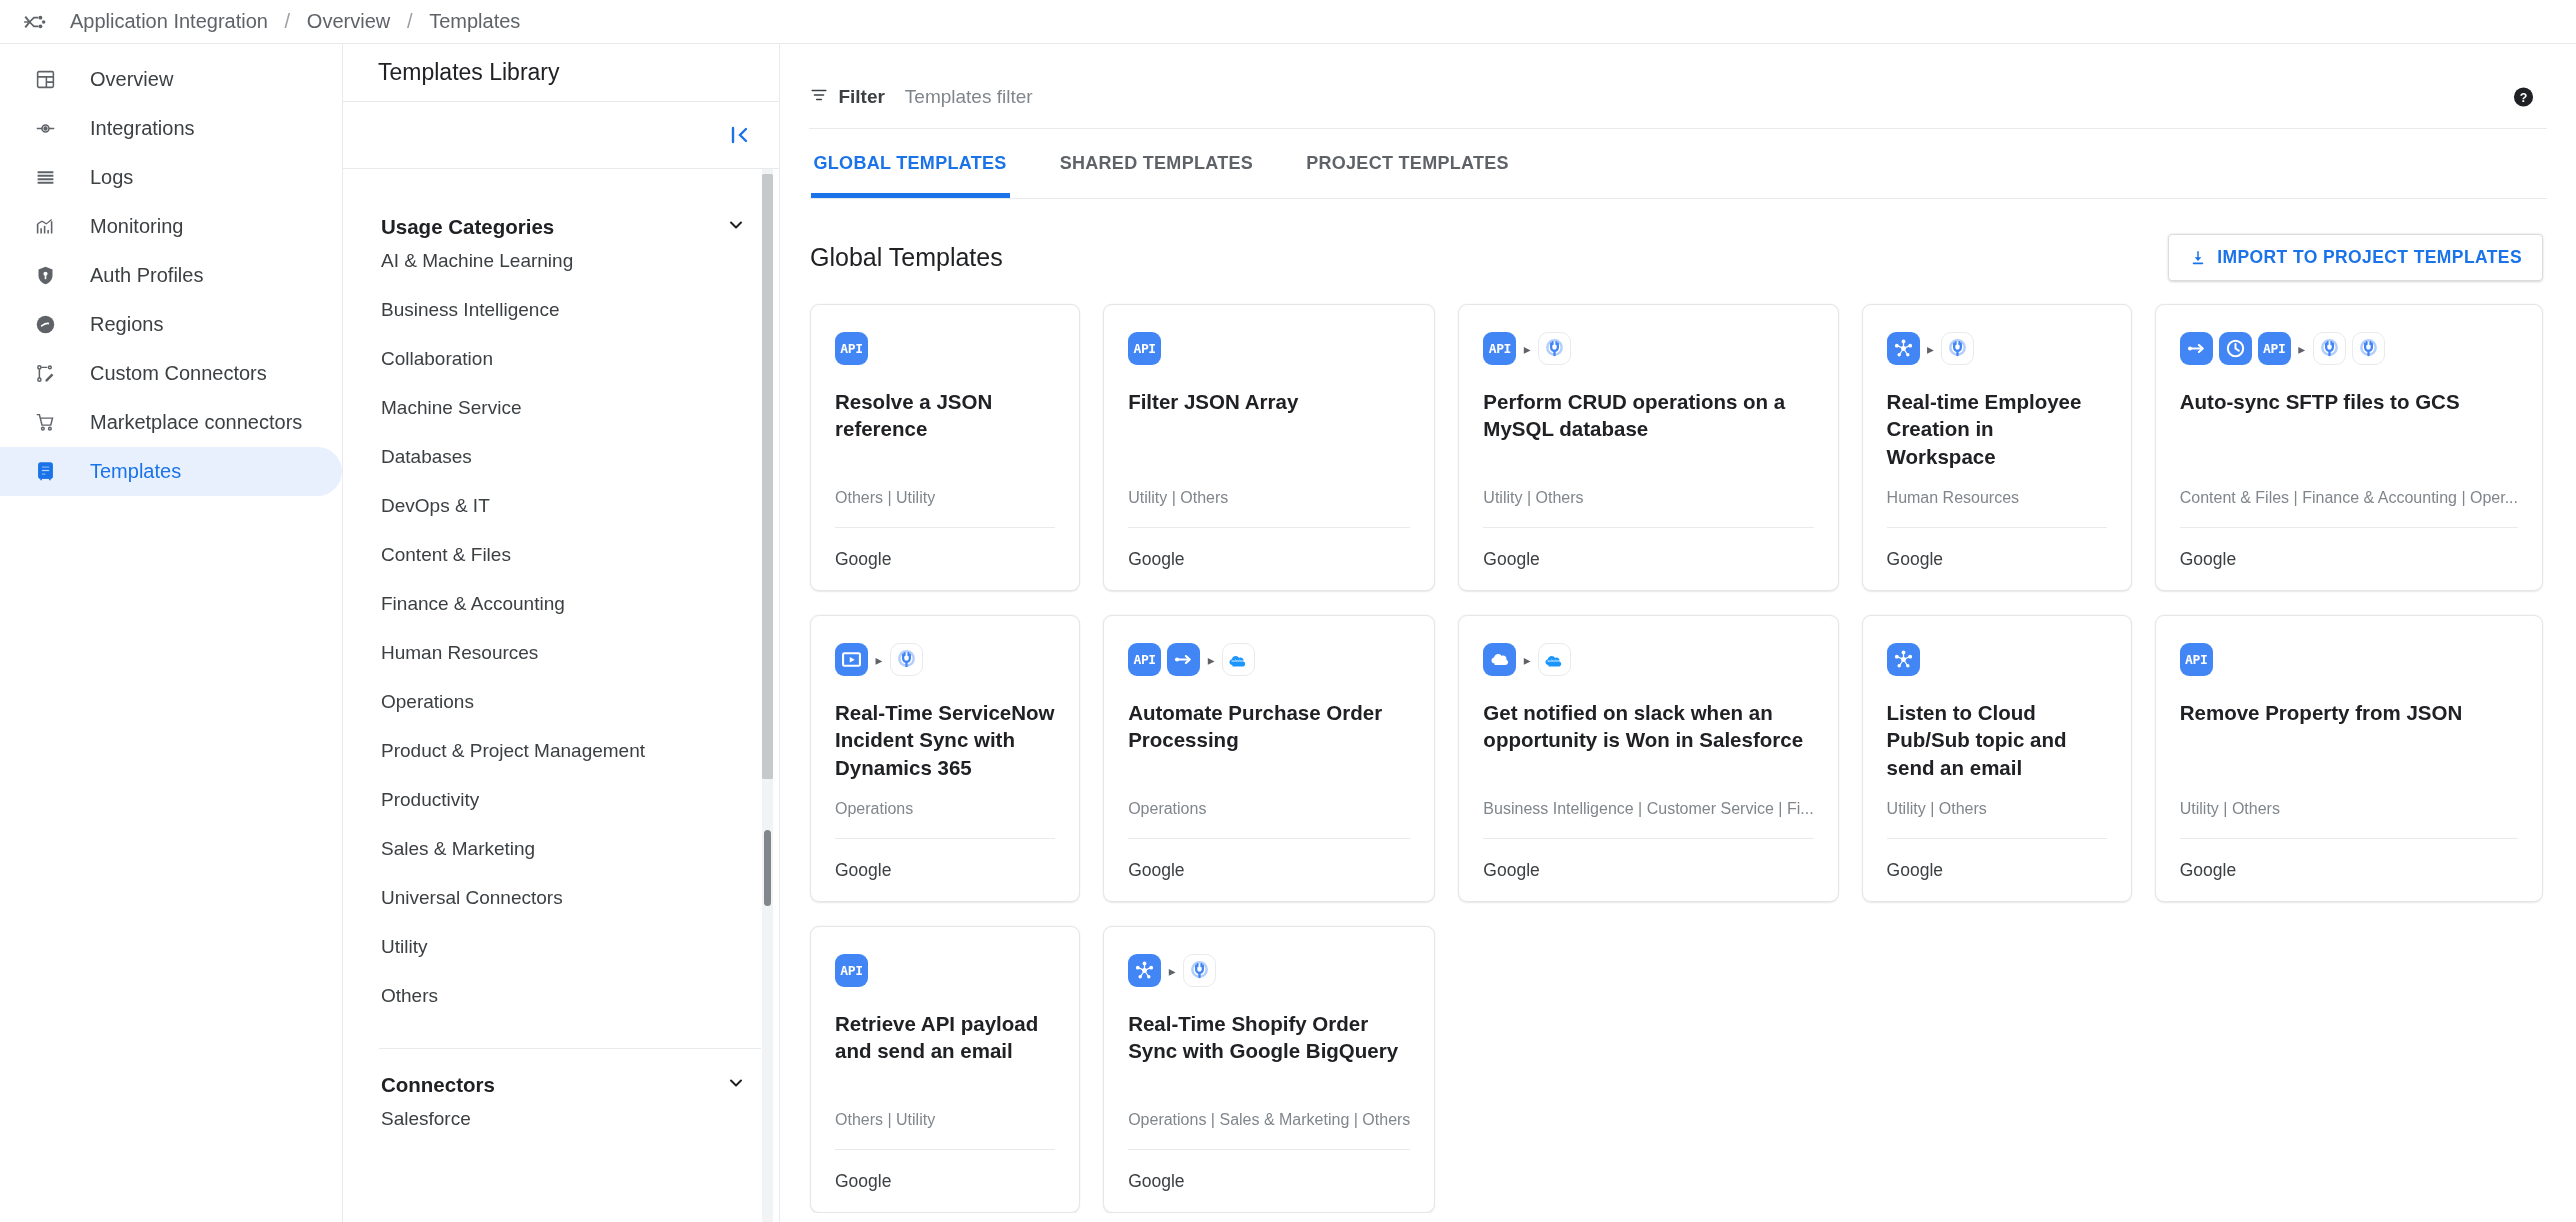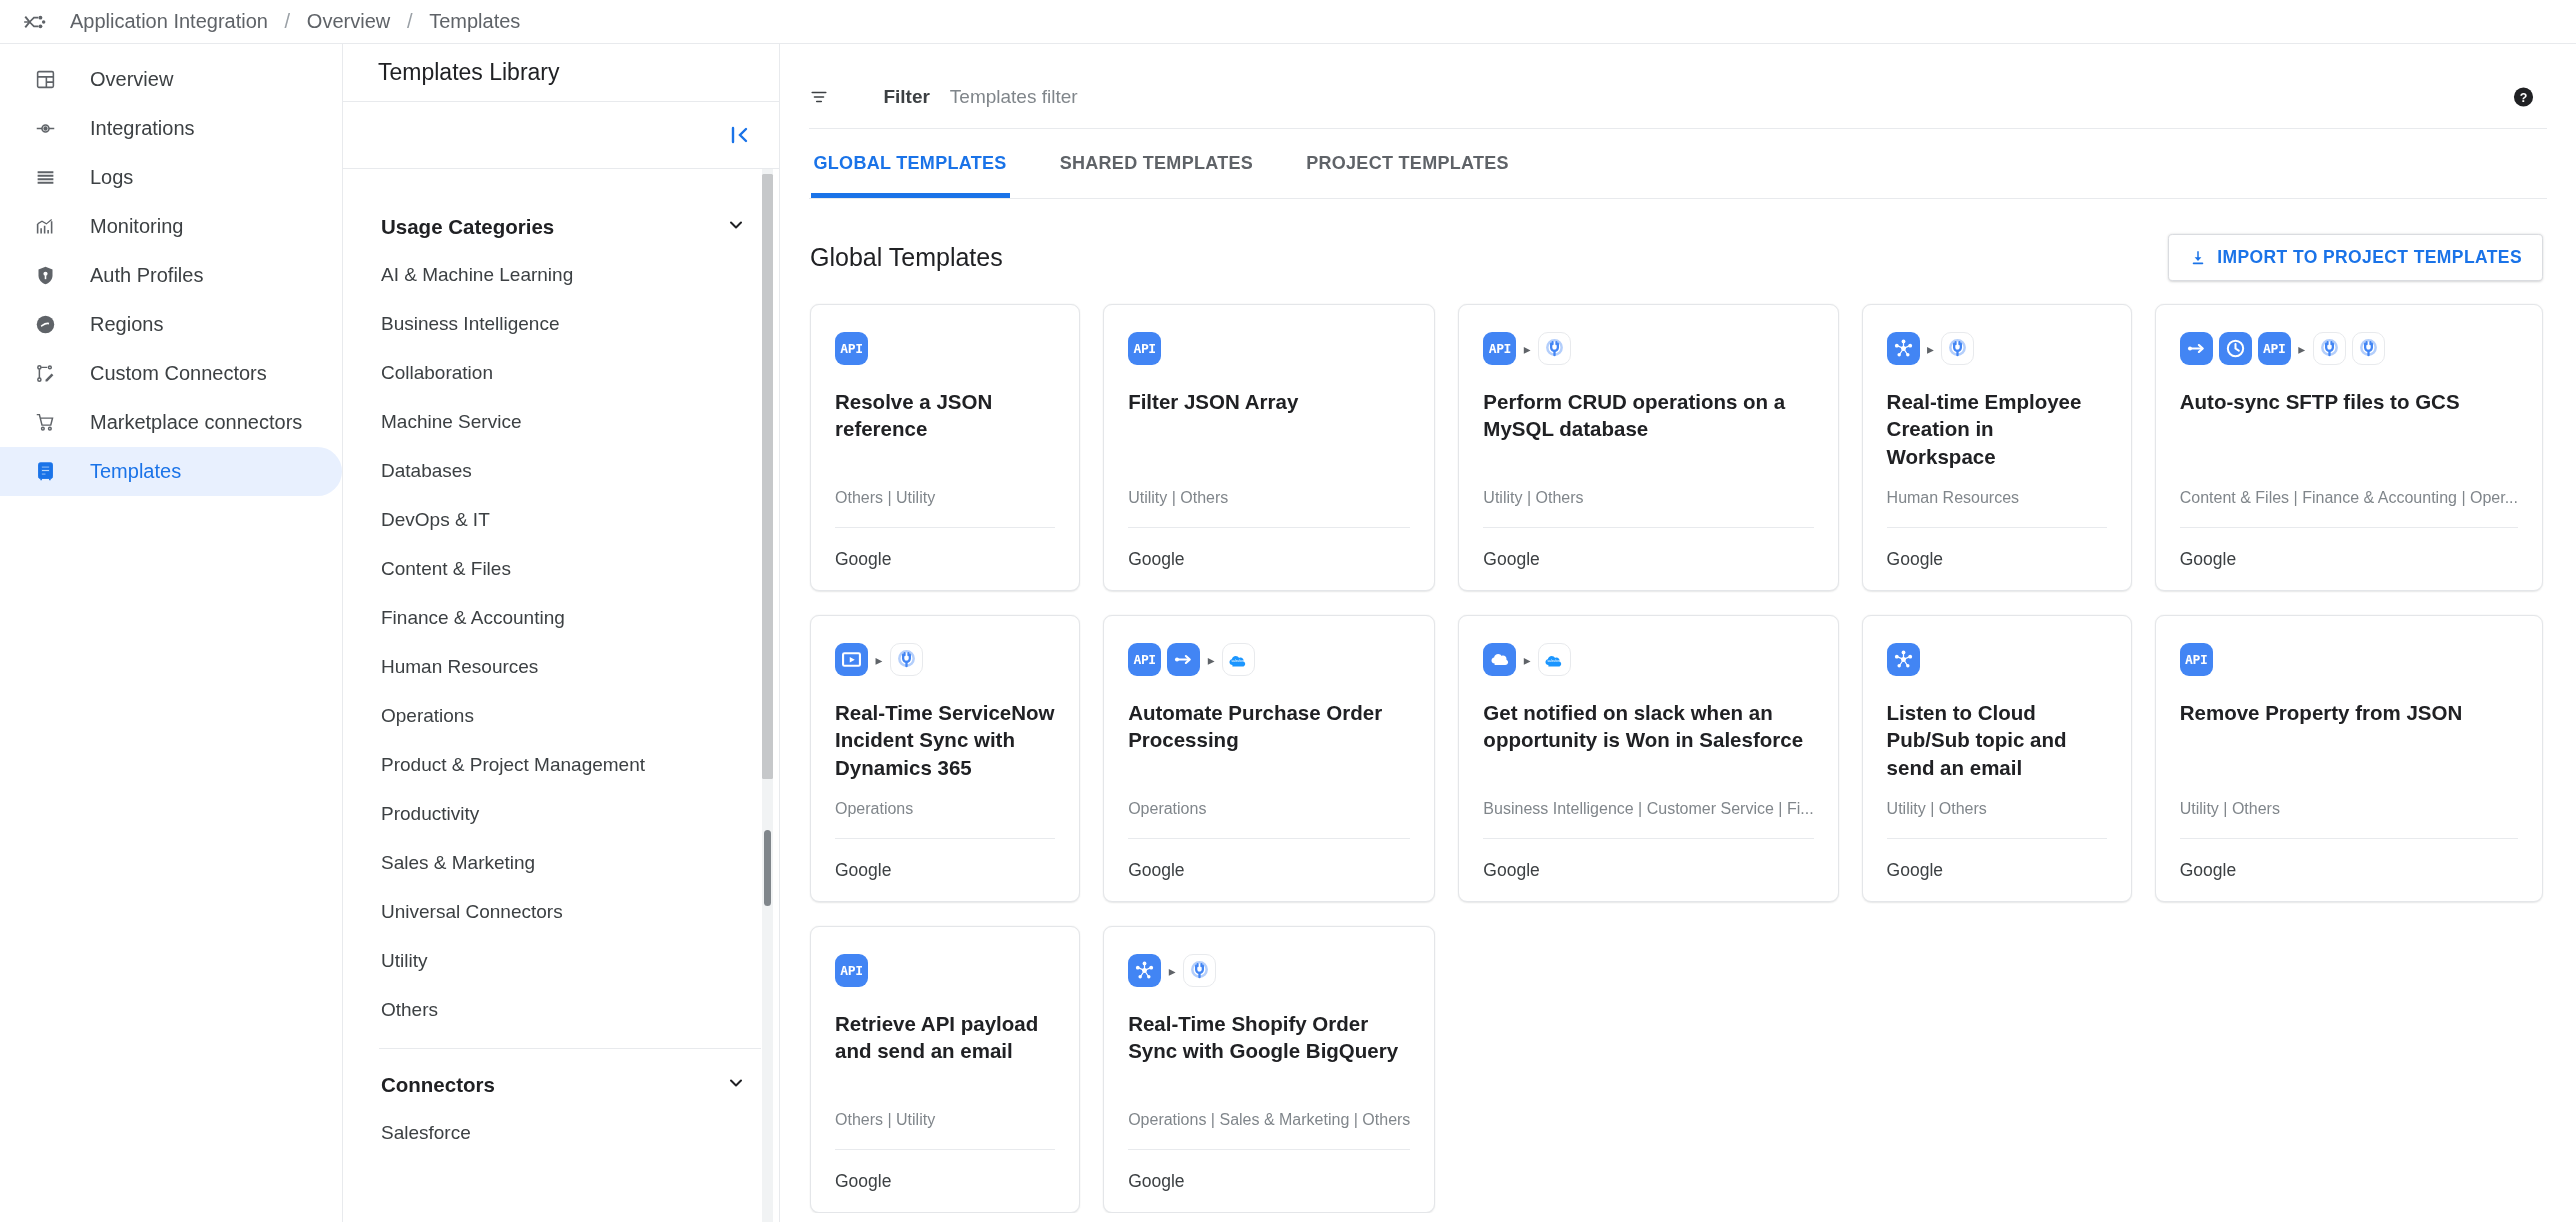--- a/index.html
+++ b/index.html
@@ -56,36 +56,36 @@
   .collapse-row { height: 67px; display: flex; align-items: center; justify-content: flex-end; padding-right: 27px; border-bottom: 0.8px solid #e8eaed; }
   .collapse-btn { cursor: pointer; display:flex; }
 
   .catwrap { position: relative; flex: 1; overflow: hidden; }
   .catscroll { padding: 35px 0 0 0; height: 100%; }
   .sec-head {
     display: flex; align-items: center; justify-content: space-between;
     padding: 0 33px 0 38px; height: 46px;
     font-size: 20.5px; font-weight: bold; color: #202124; cursor: pointer;
   }
-  .cat-item { height: 49px; display: flex; align-items: center; padding-left: 38px; font-size: 19px; color: #3c4043; cursor: pointer; }
+  .cat-item { height: 49px; display: flex; padding-left: 38px; font-size: 19px; color: #3c4043; cursor: pointer; }
   .divider { height: 0.8px; background: #e8eaed; margin: 13.7px 18px 13.7px 36px; }
   .sbar-track { position: absolute; top: 0; right: 6px; width: 10.6px; height: 100%; background: #f1f3f4; }
   .sbar-thumb { position: absolute; top: 4.6px; right: 6px; width: 10.6px; height: 605px; background: #c6c8ca; border-radius: 1.5px; cursor: pointer; }
   .sbar-thumb2 { position: absolute; top: 661px; right: 8.4px; width: 6.8px; height: 76px; background: #80868b; border-radius: 3.8px; cursor: pointer; }
 
   
   .main { flex: 1; background: #fff; display: flex; flex-direction: column; overflow: hidden; }
   .filterbar {
     height: 64px; display: flex; align-items: center;
     border-bottom: 0.8px solid #e8eaed;
     padding: 0 33px 0 0.8px;
     margin: 21px 29px 0 29px;
     position: relative;
   }
-  .filter-label { display: flex; align-items: center; font-size: 19px; font-weight: bold; color: #3c4043; cursor: pointer; gap: 45px; }
+  .filter-label { display: flex; font-size: 19px; font-weight: bold; color: #3c4043; cursor: pointer; }
   .filter-label .fico { margin-right: 10.6px; display: flex; }
   .filter-ph { margin-left: 20px; font-size: 19px; color: #80868b; cursor: text; }
   .help-ico { position: absolute; right: 12px; top: 50%; transform: translateY(-50%); cursor: pointer; display: flex; }
 
   .tabs { display: flex; height: 70px; align-items: center; border-bottom: 0.8px solid #e8eaed; margin: 0 29px; padding-left: 1.5px; }
   .tab {
     height: 100%; display: flex; align-items: center;
     font-size: 18px; font-weight: bold; letter-spacing: 0.3px;
     color: #5f6368; cursor: pointer; margin-right: 47px; position: relative;
     padding: 0 3px;

